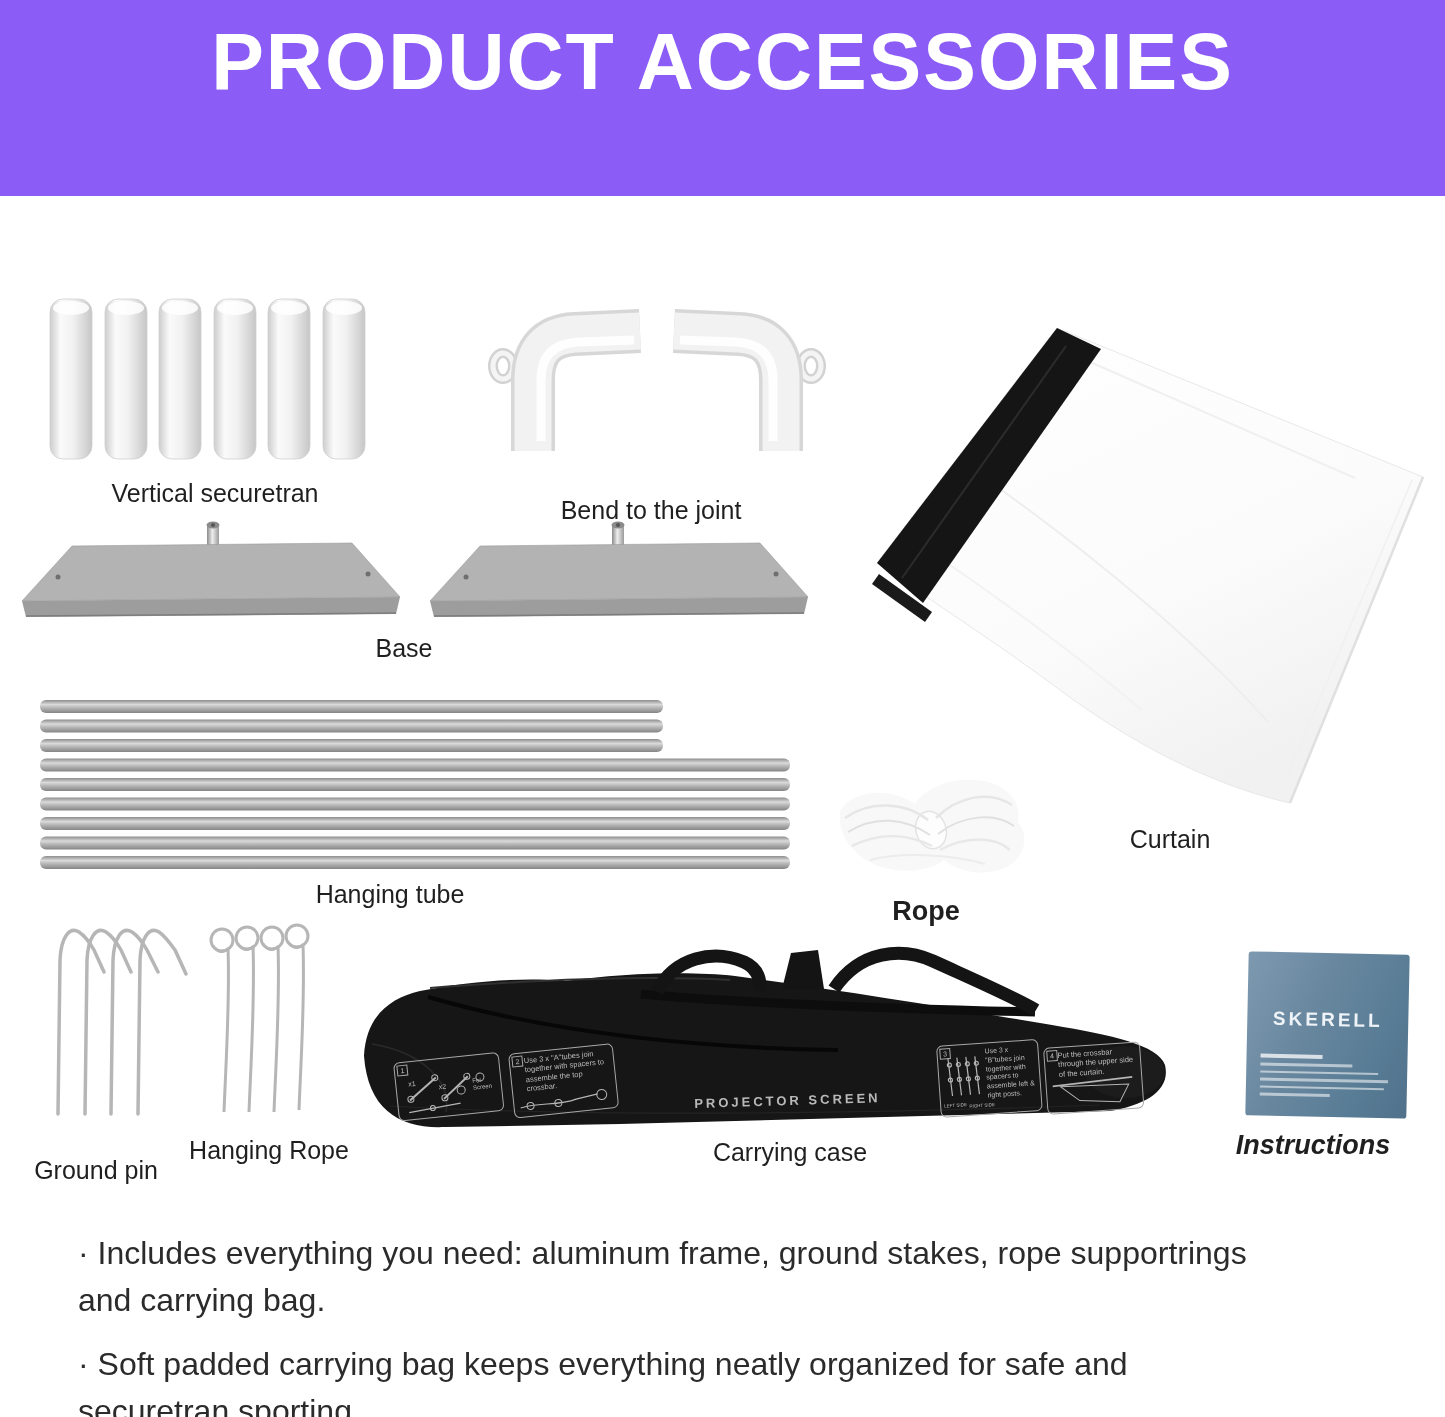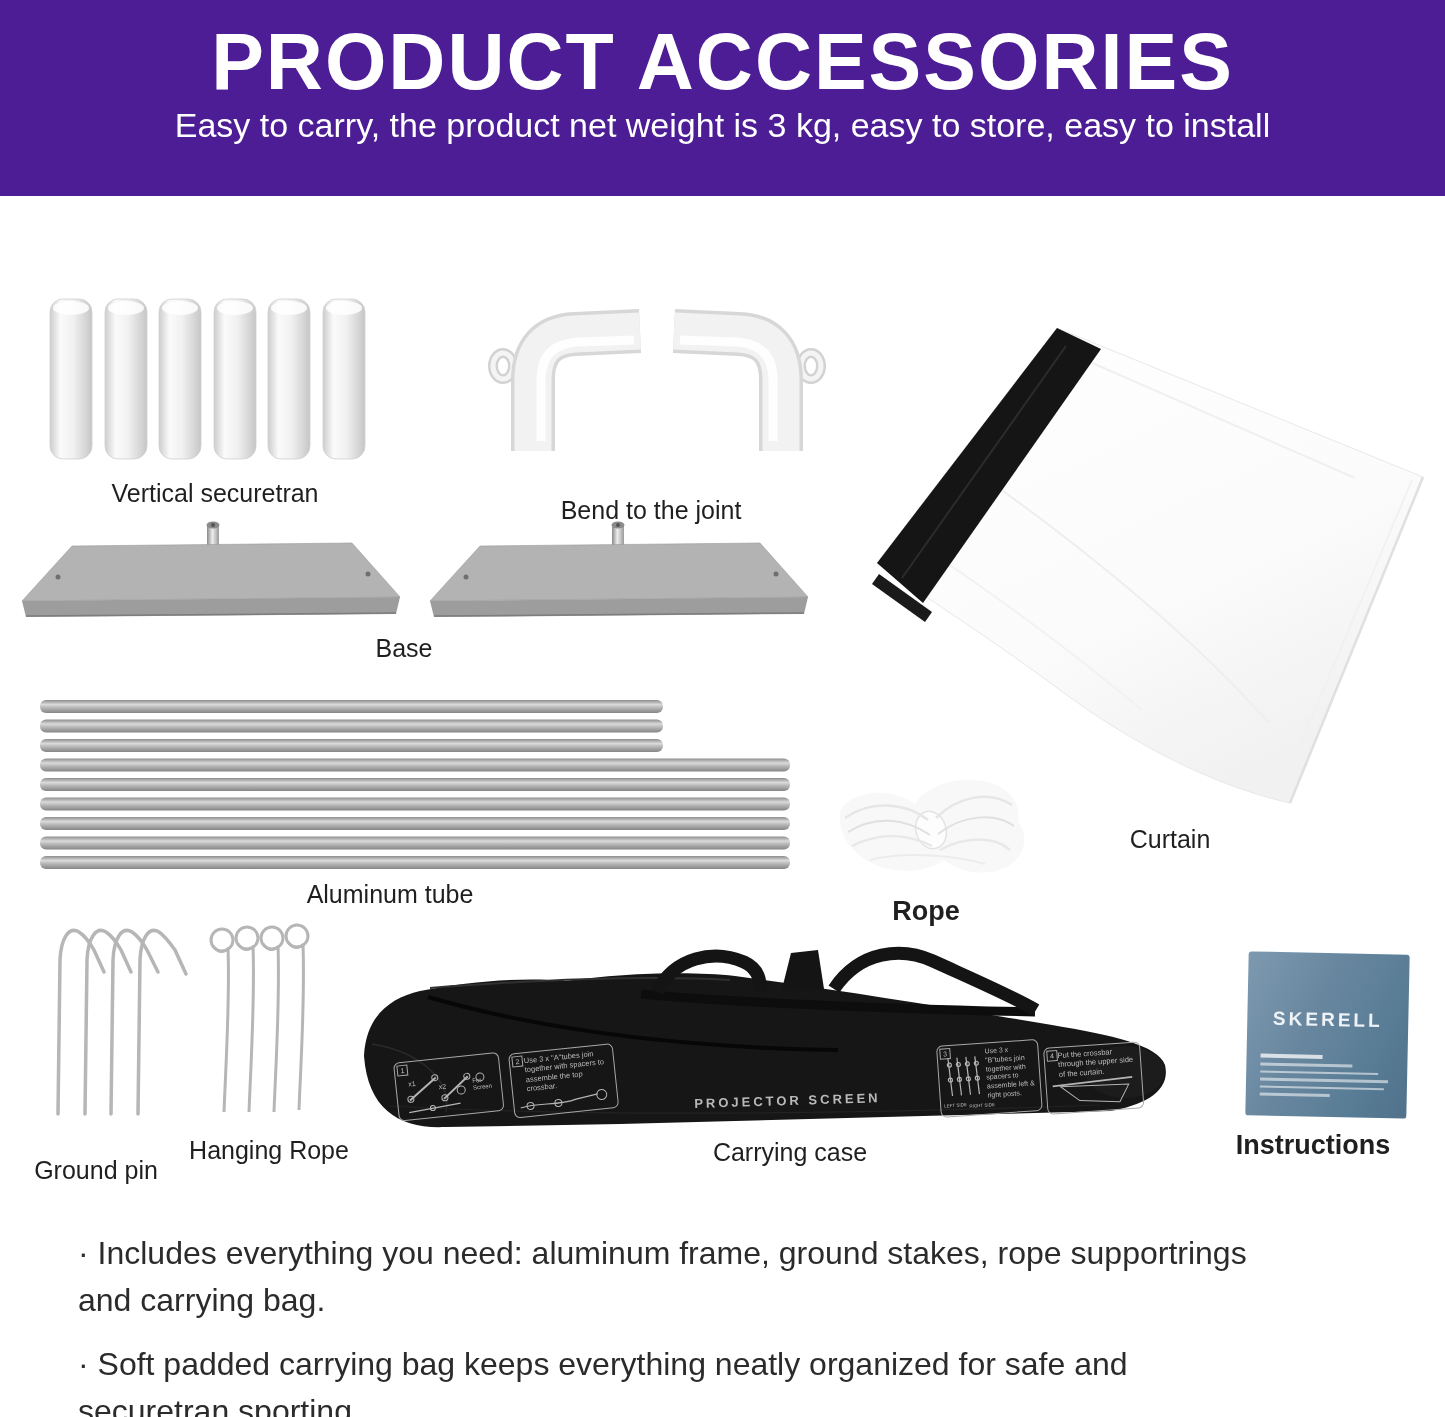--- a/index.html
+++ b/index.html
@@ -1,20 +1,20 @@
 <!DOCTYPE html>
 <html><head>
 <meta charset="utf-8">
 <style>
   html,body{margin:0;padding:0;background:#ffffff;}
   .stage{position:relative;width:1445px;height:1417px;background:#ffffff;
          font-family:"Liberation Sans", sans-serif;overflow:hidden;}
   .art{position:absolute;left:0;top:0;}
   
-  .header{position:absolute;left:0;top:0;width:1445px;height:196px;background:#4c1d95;}
+  .header{position:absolute;left:0;top:0;width:1445px;height:196px;background:#8b5cf6;}
   .title{position:absolute;left:0;top:16px;width:100%;text-align:center;
          font-size:79px;font-weight:700;color:#ffffff;letter-spacing:2px;white-space:nowrap;}
   .subtitle{position:absolute;left:0;top:106px;width:100%;text-align:center;
             font-size:34px;color:#ffffff;white-space:nowrap;}
   
   .item-label{position:absolute;transform:translateX(-50%);font-size:25px;color:#1f1f1f;white-space:nowrap;}
   .item-label.alt{font-weight:600;}
   
   .bag-print{position:absolute;color:#bdbdbd;}
   .bag-title{left:694px;top:1096px;width:180px;font-size:13px;font-weight:700;
@@ -38,21 +38,20 @@
   .bullets{position:absolute;left:78px;top:1230px;width:1340px;font-size:32px;color:#2b2b2b;line-height:47px;}
   .bullets .para2{margin-top:17px;}
 </style>
 </head>
 <body>
 
 <div class="stage">
 
   <div class="header">
     <div class="title">PRODUCT ACCESSORIES</div>
-    <div class="subtitle">Easy to carry, the product net weight is 3 kg, easy to store, easy to install</div>
   </div>
 
   <svg class="art" width="1445" height="1417" viewBox="0 0 1445 1417">
     <defs>
       <linearGradient id="gCyl" x1="0" y1="0" x2="1" y2="0">
         <stop offset="0" stop-color="#cdcdcd"></stop>
           <stop offset=".25" stop-color="#fafafa"></stop>
         <stop offset=".55" stop-color="#f1f1f1"></stop>
           <stop offset=".82" stop-color="#d8d8d8"></stop>
         <stop offset="1" stop-color="#c6c6c6"></stop>
@@ -270,27 +269,27 @@
         <div style="width:118px;"></div>
       <div style="width:128px;"></div>
         <div style="width:124px;"></div>
         <div style="width:70px;"></div>
     </div>
   </div>
 
   <div class="item-label" style="left:215px;top:479px;">Vertical securetran</div>
   <div class="item-label" style="left:651px;top:481px;margin-top:15px;">Bend to the joint</div>
   <div class="item-label" style="left:404px;top:634px;">Base</div>
-  <div class="item-label" style="left:390px;top:880px;">Aluminum tube</div>
+  <div class="item-label" style="left:390px;top:880px;">Hanging tube</div>
   <div class="item-label alt" style="left:926px;top:872px;font-size:27px;margin-top:24px;">Rope</div>
   <div class="item-label" style="left:1170px;top:825px;">Curtain</div>
   <div class="item-label" style="left:96px;top:1156px;">Ground pin</div>
   <div class="item-label" style="left:269px;top:1136px;">Hanging Rope</div>
   <div class="item-label" style="left:790px;top:1138px;">Carrying case</div>
-  <div class="item-label alt" style="left:1313px;top:1130px;font-size:27px;">Instructions</div>
+  <div class="item-label alt" style="left:1313px;top:1130px;font-size:27px;font-style:italic;">Instructions</div>
 
   <div class="bullets">
     <div>
       <div>· Includes everything you need: aluminum frame, ground stakes, rope supportrings</div>
       <div>and carrying bag.</div>
     </div>
     <div class="para2">
       <div>· Soft padded carrying bag keeps everything neatly organized for safe and</div>
       <div>securetran sporting</div>
     </div>

